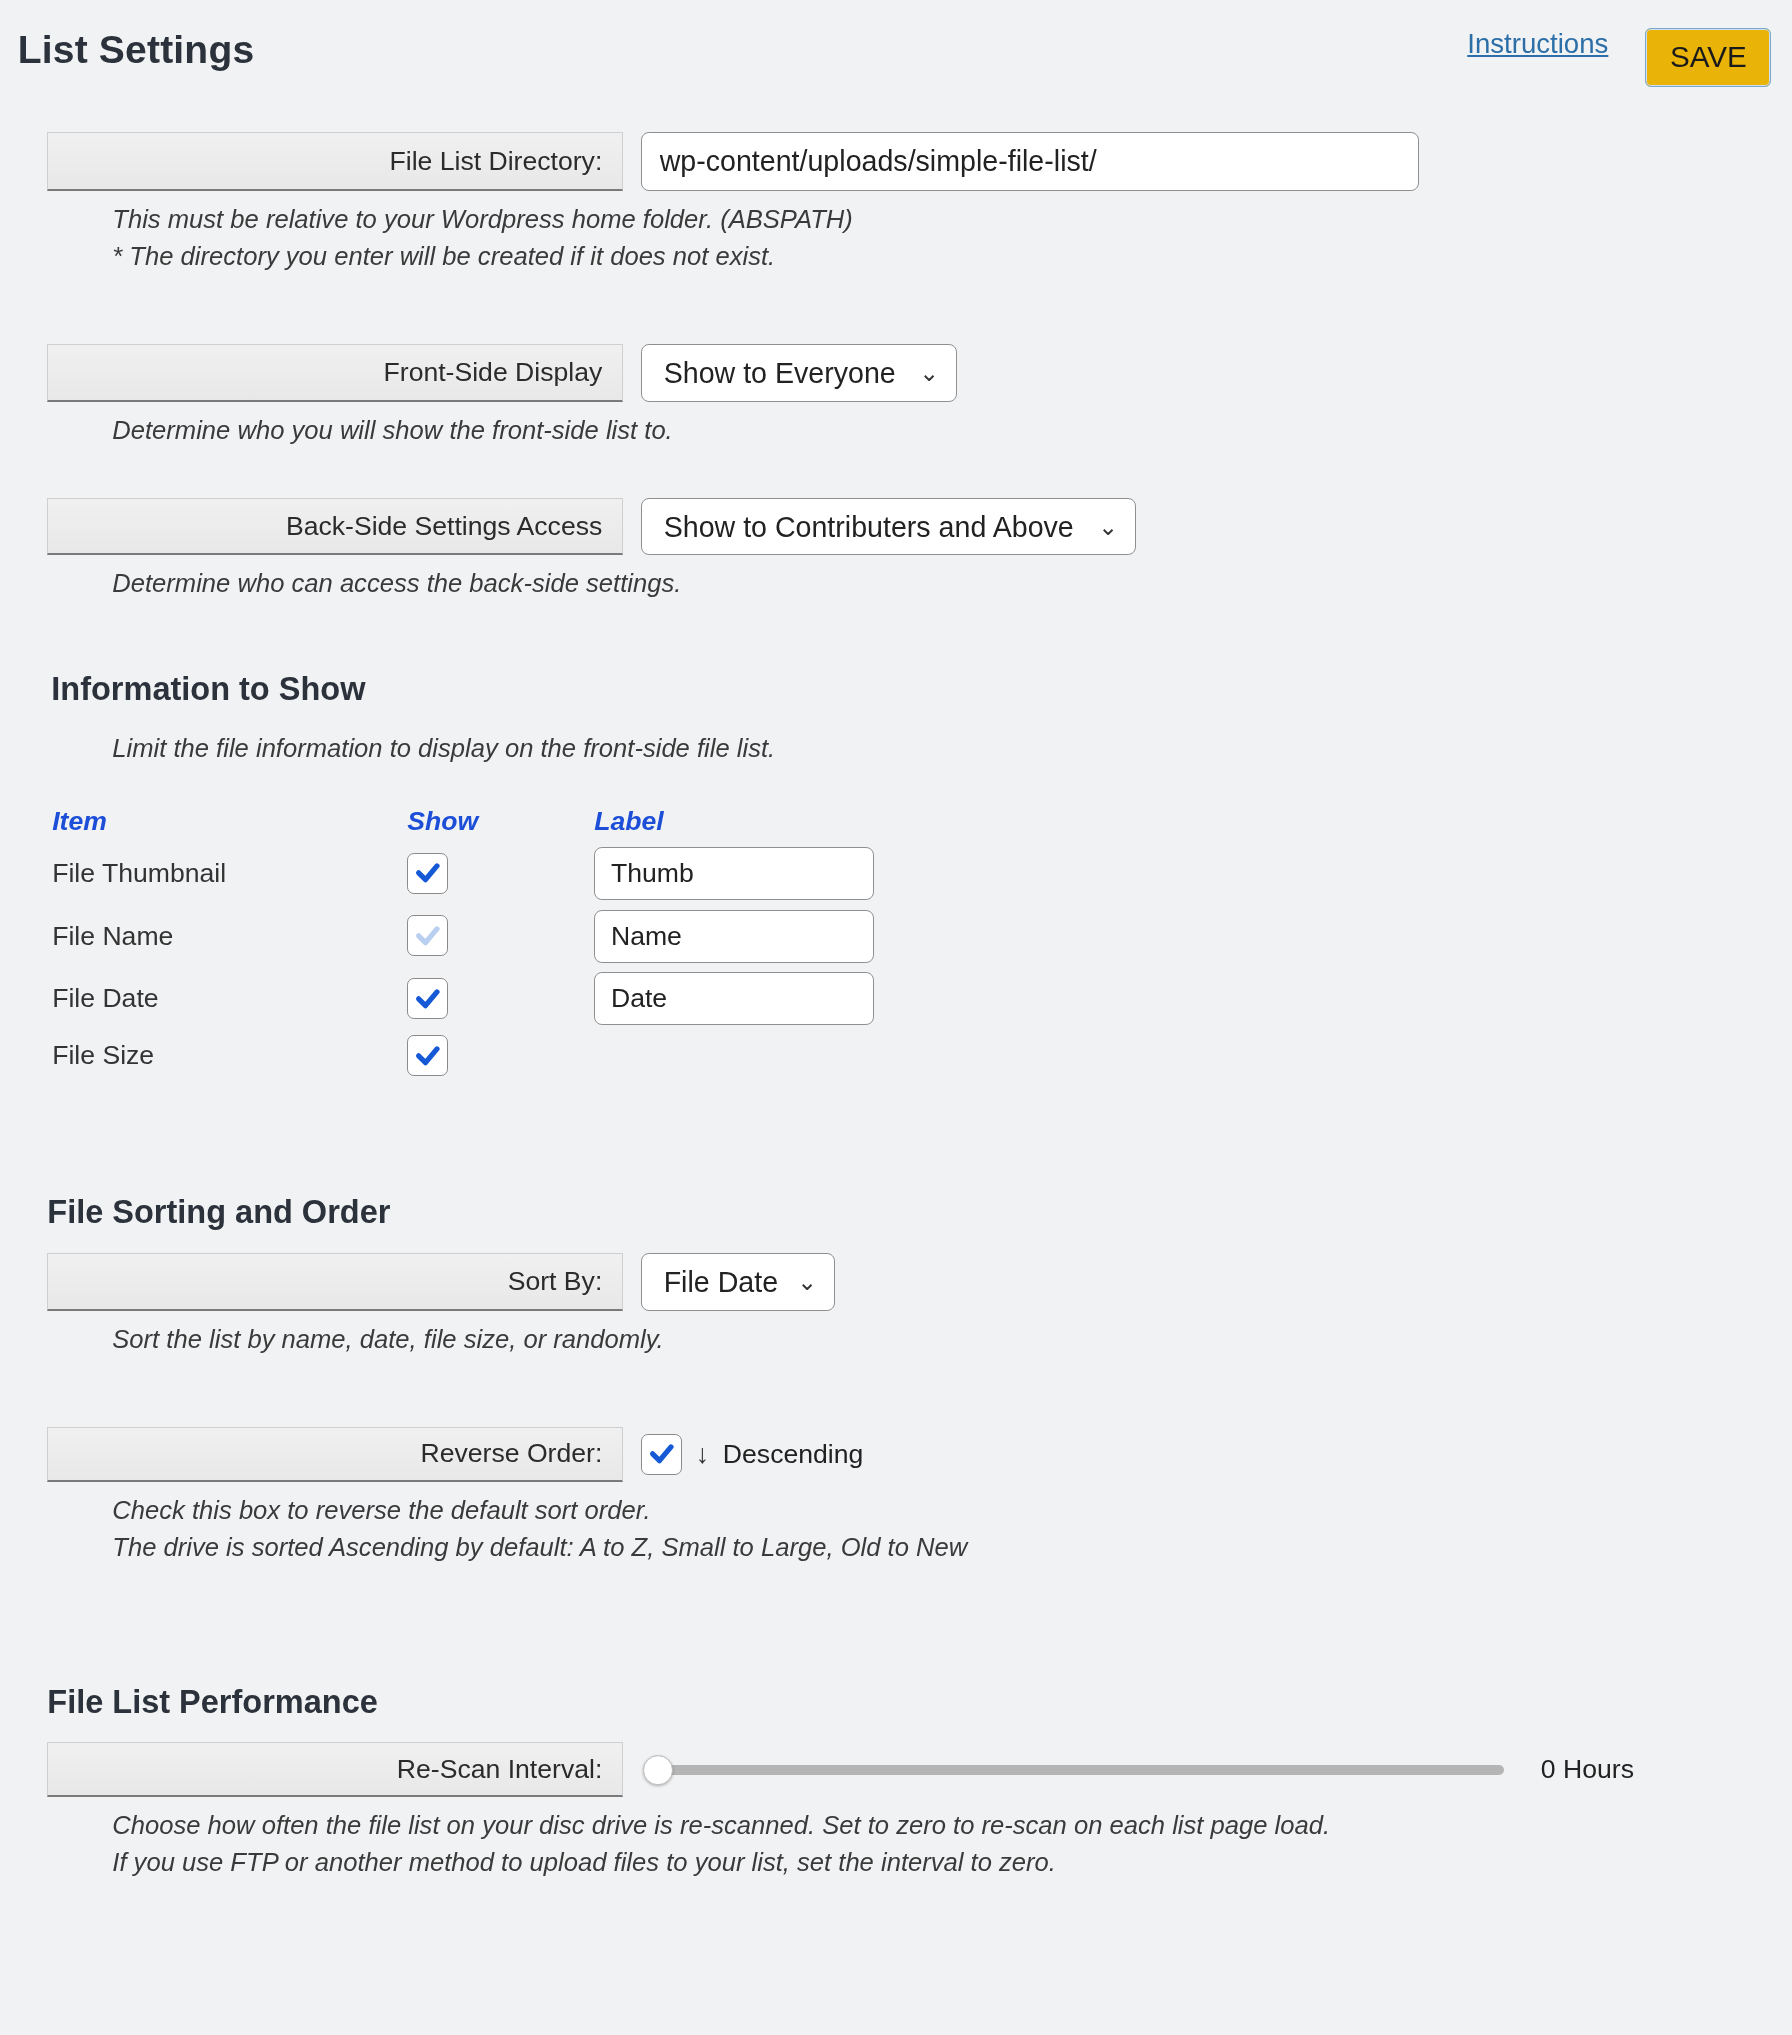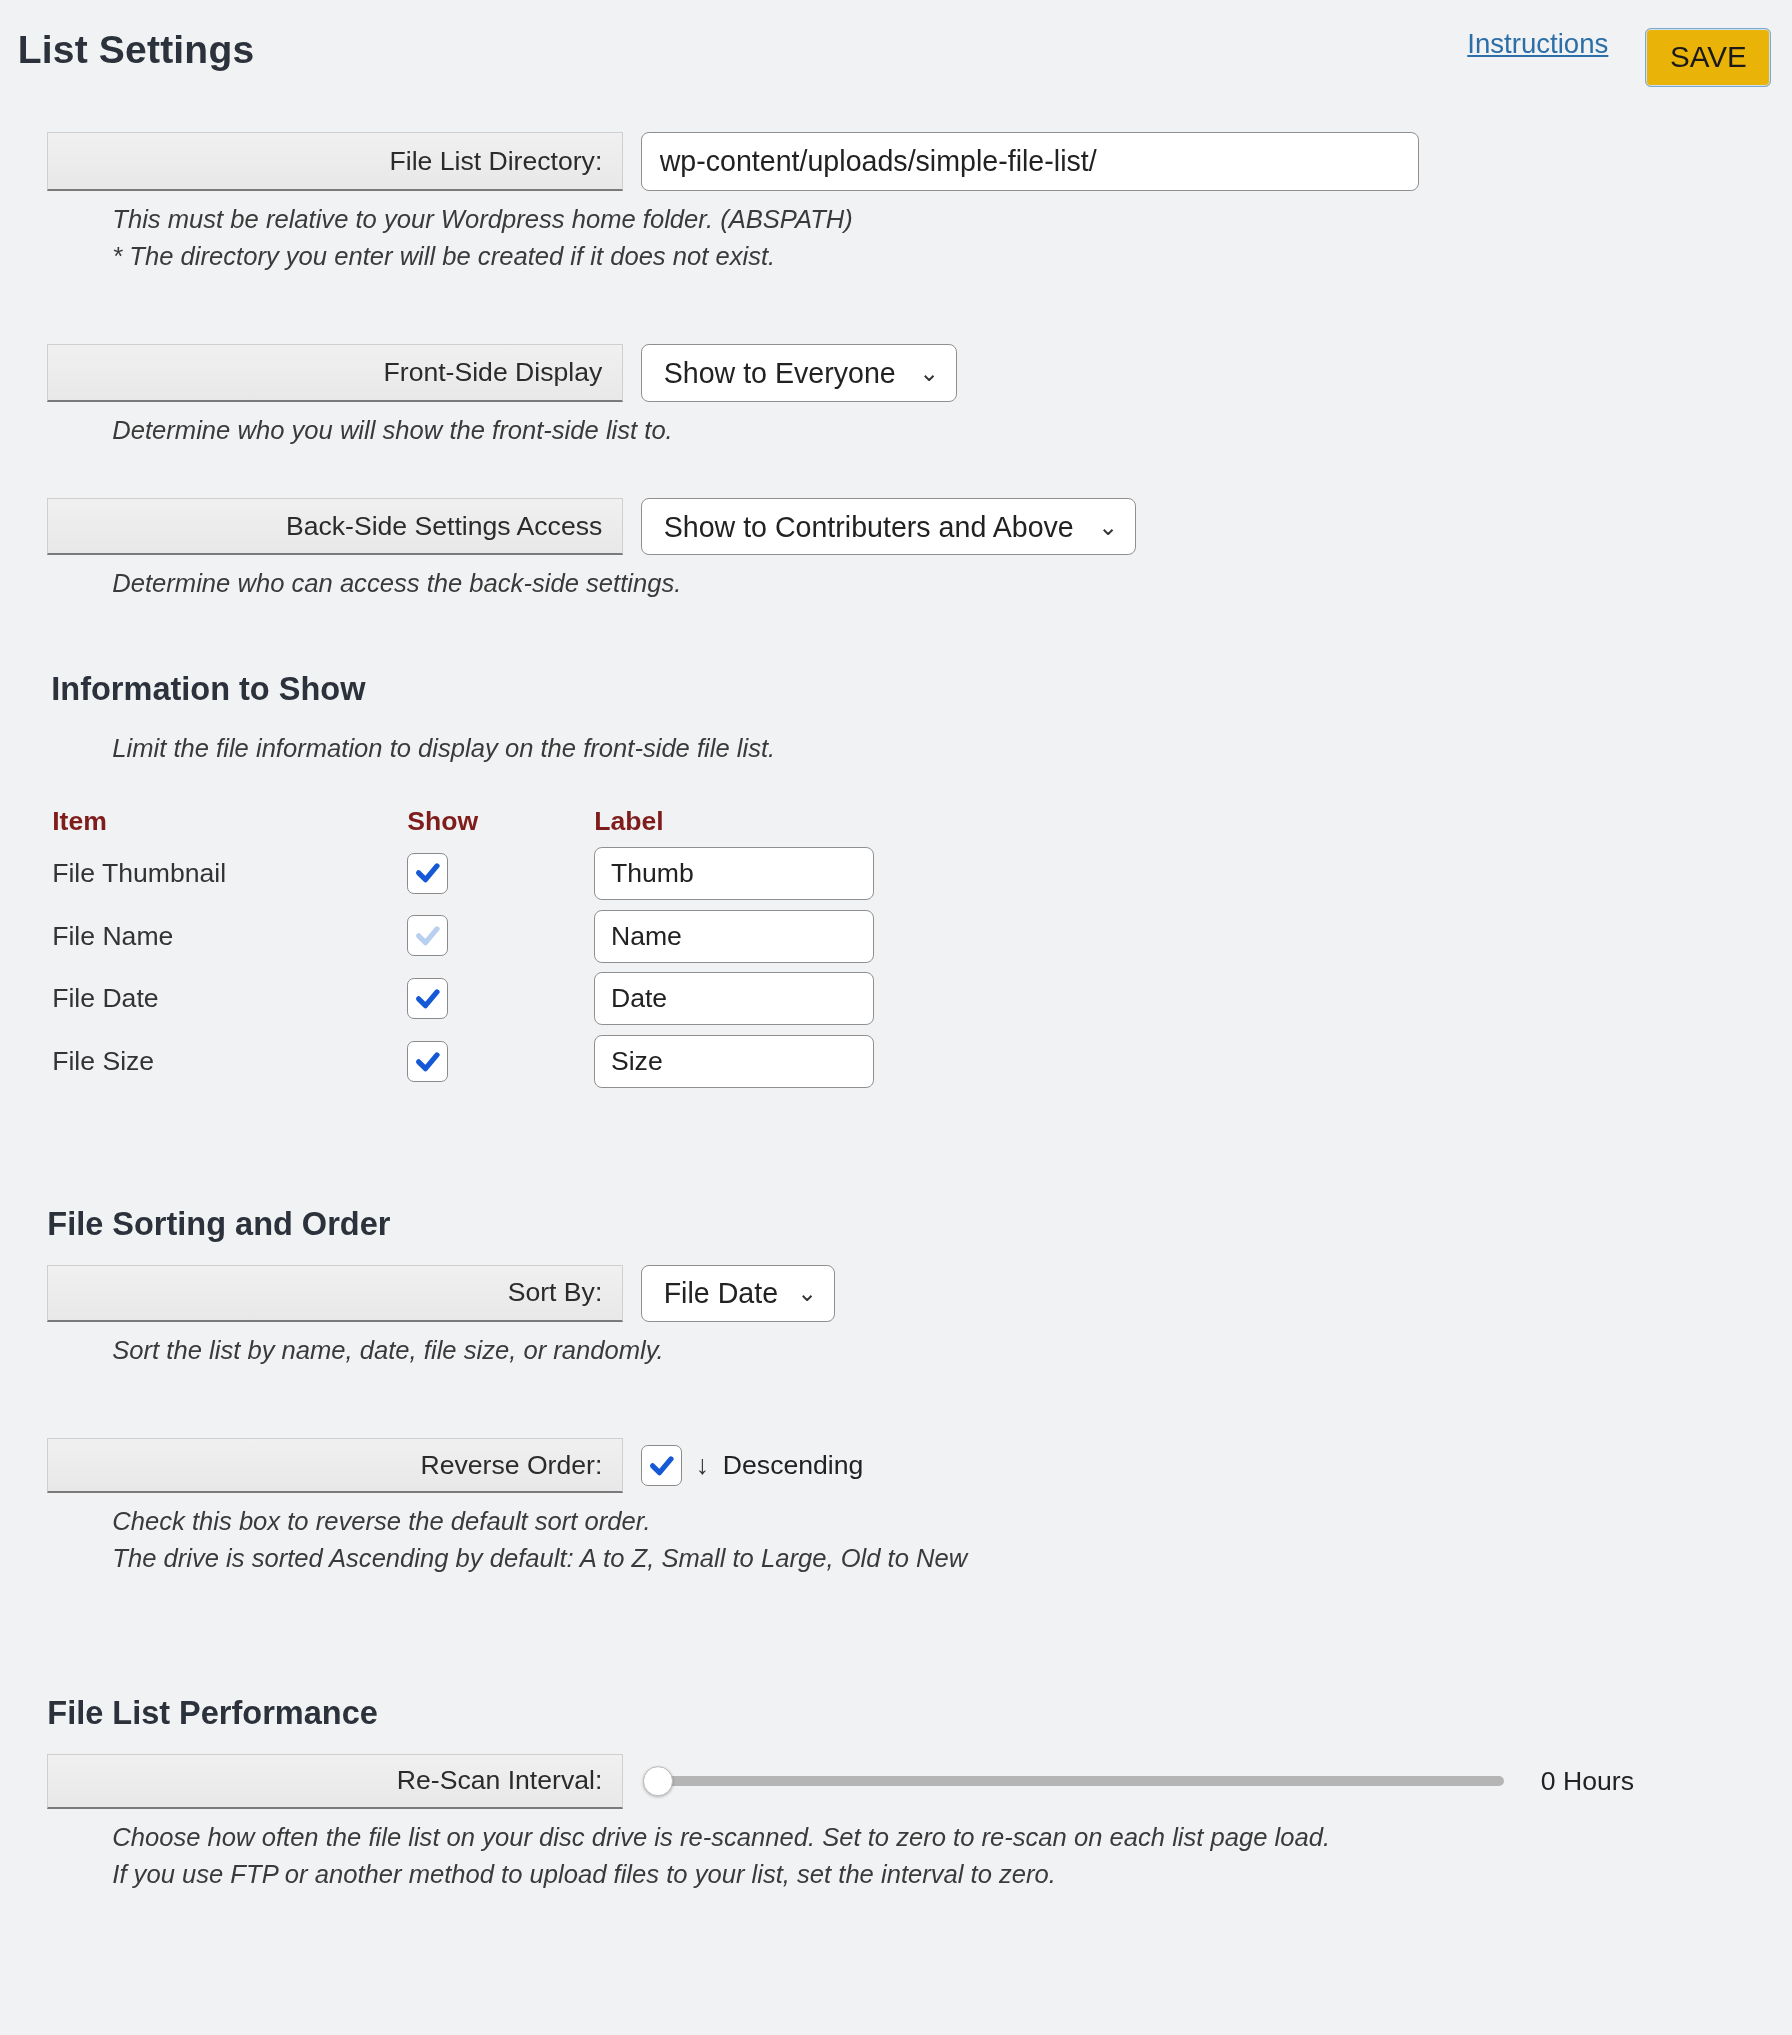--- a/index.html
+++ b/index.html
@@ -86,21 +86,21 @@
     font-size:25.6px;line-height:1.45;
   }
   .bigspace{height:69px;}
   .midspace{height:49px;}
   h2.sect{margin-left:29.6px;}
   .tbl{margin:39px 0 0 29.6px;}
   .thead, .trow{display:flex;align-items:center;}
   .col-item{width:355px;font-size:26.6px;}
   .col-show{width:187px;font-size:26.6px;}
   .col-label{width:315px;font-size:26.6px;}
-  .thead .col-item,.thead .col-show,.thead .col-label{font-weight:700;color:#7f1d1d;}
+  .thead .col-item,.thead .col-show,.thead .col-label{font-weight:700;color:#1d4ed8;font-style:italic;}
   .trow{margin-top:9.9px;}
   .trow .col-item{color:#333;}
   .cb{
     width:41px;height:41px;border:1.5px solid #8a8a8a;border-radius:6.9px;background:#fff;
     display:inline-flex;align-items:center;justify-content:center;
   }
   .cb.on svg{stroke:var(--cb-blue);}
   .cb.off svg{stroke:#b9cfef;}
   .cb svg{width:27.6px;height:27.6px;fill:none;stroke-width:4.5;stroke-linecap:round;stroke-linejoin:round;}
   .lblinput{
@@ -222,21 +222,20 @@
               </span></div>
             <div class="col-label"><input type="text" class="lblinput" value="Date" style=""></div>
           </div>
           <div class="trow">
             <div class="col-item">File Size</div>
             <div class="col-show"><span class="cb on">
                 <svg viewBox="0 0 24 24">
                   <polyline points="4 12 10 18 20 6"></polyline>
                 </svg>
               </span></div>
-            <div class="col-label"><input type="text" class="lblinput" value="Size" style=""></div>
           </div>
         </div>
     </div>
 
     <div class="bigspace"></div>
     <div class="midspace"></div>
 
     <h2 class="sect" style="margin-left:0">File Sorting and Order</h2>
 
     <div class="row">

